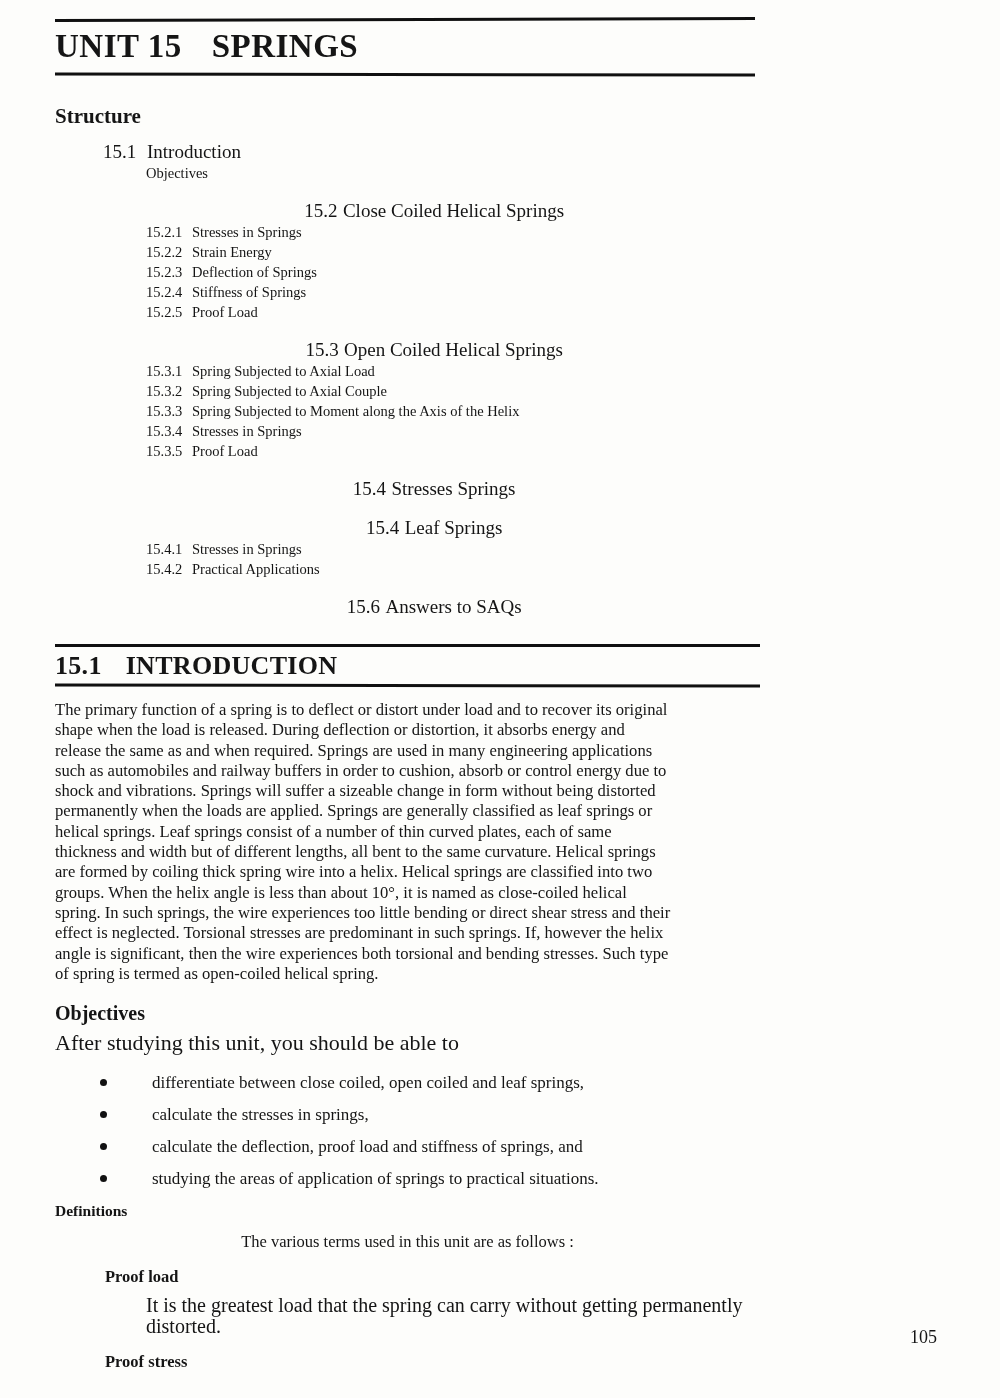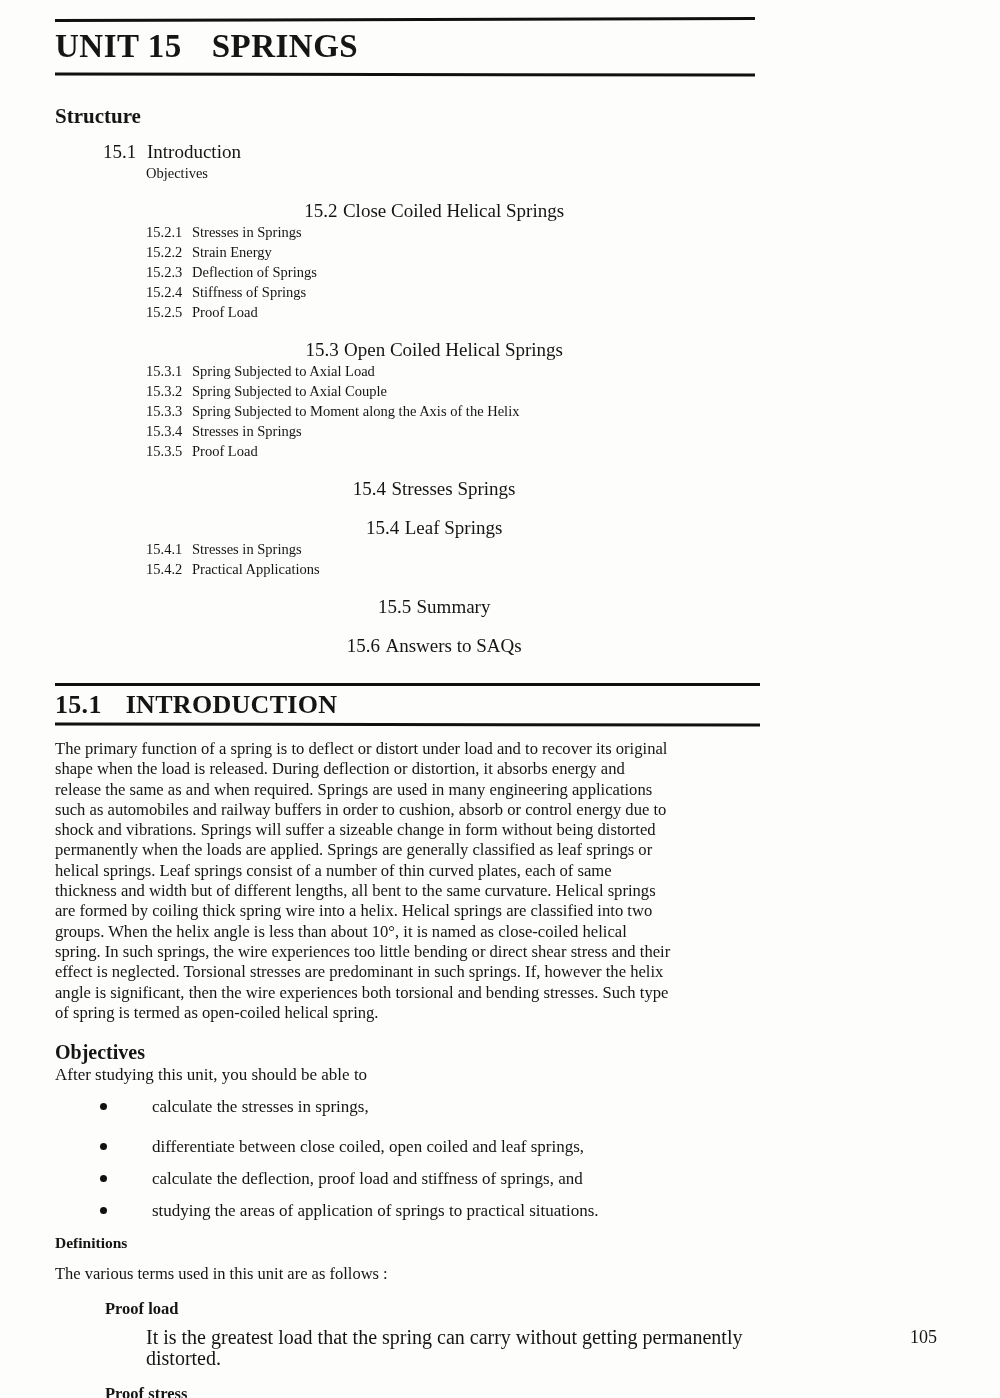--- a/index.html
+++ b/index.html
@@ -32,26 +32,26 @@
   .section-rule-top{margin-top:26px;width:705px;}
   .section-heading{font-size:26px;font-weight:bold;line-height:31px;margin-top:3px;margin-bottom:3px;letter-spacing:0.3px;}
   .section-gap{margin-left:24px;}
   .section-rule-bottom{width:705px;transform:rotate(0.08deg);}
   .intro-paragraph{
     margin-top:13px;width:705px;
     font-size:16.6px;line-height:20.3px;
     white-space:pre-line;
   }
   .objectives-heading{margin-top:17px;font-size:20px;font-weight:bold;line-height:24px;}
-  .objectives-lead{font-size:17px;line-height:21px;}
+  .objectives-lead{margin-top:7px;font-size:22px;line-height:21px;}
   .bullet-row{display:flex;margin-top:11px;padding-left:45px;font-size:17px;line-height:21px;}
   .bullet-row.first{margin-top:19px;}
   .bullet-dot{flex:0 0 7px;width:7px;height:7px;border-radius:50%;background:#111;margin-top:7px;margin-right:45px;}
   .definitions-heading{margin-top:12px;font-size:15.5px;font-weight:bold;line-height:19px;}
-  .definitions-lead{margin-top:11px;font-size:16.5px;line-height:21px;}
+  .definitions-lead{margin-top:11px;font-size:16.5px;line-height:21px;text-align:center;}
   .term-name{margin-top:14px;padding-left:50px;font-size:16.5px;font-weight:bold;line-height:21px;}
   .term-def{margin-top:8px;padding-left:91px;width:600px;font-size:20px;line-height:21px;white-space:pre-line;}
   .page-number{position:absolute;left:910px;top:1327px;font-size:18px;}
 </style>
 </head>
 <body>
 
 <div class="page">
 
   <div class="rule rule-top"></div>
@@ -118,23 +118,20 @@
     <div class="toc-l1 toc-gap">
       <span class="n1">15.4</span><span>Leaf Springs</span>
     </div>
     <div class="toc-l2">
       <span class="n2">15.4.1</span><span>Stresses in Springs</span>
     </div>
     <div class="toc-l2">
       <span class="n2">15.4.2</span><span>Practical Applications</span>
     </div>
 
-    <div class="toc-l1 toc-gap">
-      <span class="n1">15.5</span><span>Summary</span>
-    </div>
 
     <div class="toc-l1 toc-gap">
       <span class="n1">15.6</span><span>Answers to SAQs</span>
     </div>
 
   </div>
 
   <div class="rule section-rule-top"></div>
   <div class="section-heading">
     <span>15.1</span><span class="section-gap">INTRODUCTION</span>
@@ -152,27 +149,27 @@
 are formed by coiling thick spring wire into a helix. Helical springs are classified into two
 groups. When the helix angle is less than about 10°, it is named as close-coiled helical
 spring. In such springs, the wire experiences too little bending or direct shear stress and their
 effect is neglected. Torsional stresses are predominant in such springs. If, however the helix
 angle is significant, then the wire experiences both torsional and bending stresses. Such type
 of spring is termed as open-coiled helical spring.</div>
 
   <div class="objectives-heading">Objectives</div>
   <div class="objectives-lead">After studying this unit, you should be able to</div>
 
+  <div class="bullet-row first">
+    <span class="bullet-dot"></span>
+    <span>differentiate between close coiled, open coiled and leaf springs,</span>
+  </div>
   <div class="bullet-row">
     <span class="bullet-dot"></span>
     <span>calculate the stresses in springs,</span>
-  </div>
-  <div class="bullet-row first">
-    <span class="bullet-dot"></span>
-    <span>differentiate between close coiled, open coiled and leaf springs,</span>
   </div>
   <div class="bullet-row">
     <span class="bullet-dot"></span>
     <span>calculate the deflection, proof load and stiffness of springs, and</span>
   </div>
   <div class="bullet-row">
     <span class="bullet-dot"></span>
     <span>studying the areas of application of springs to practical situations.</span>
   </div>
 

